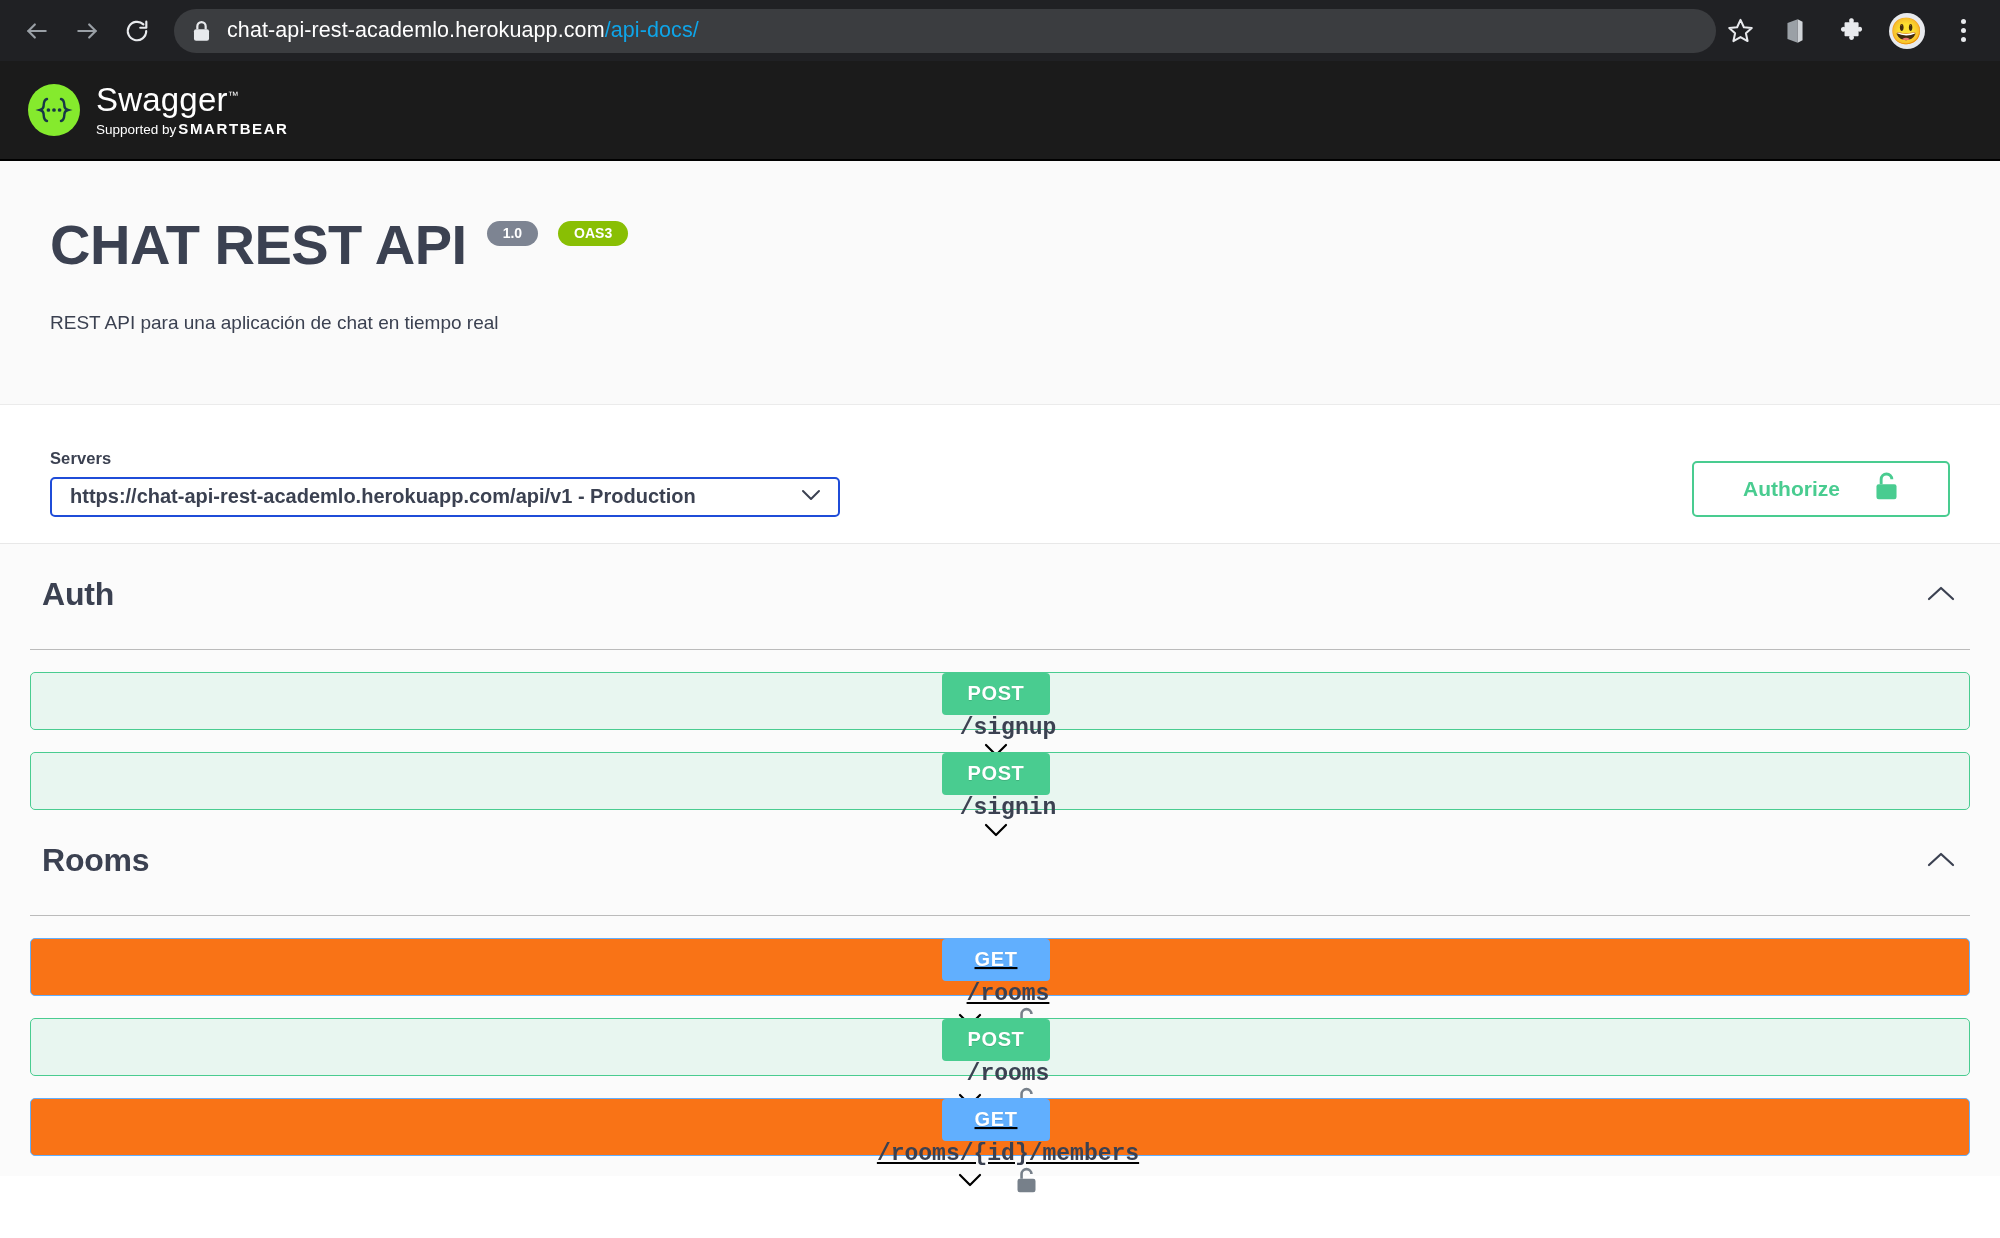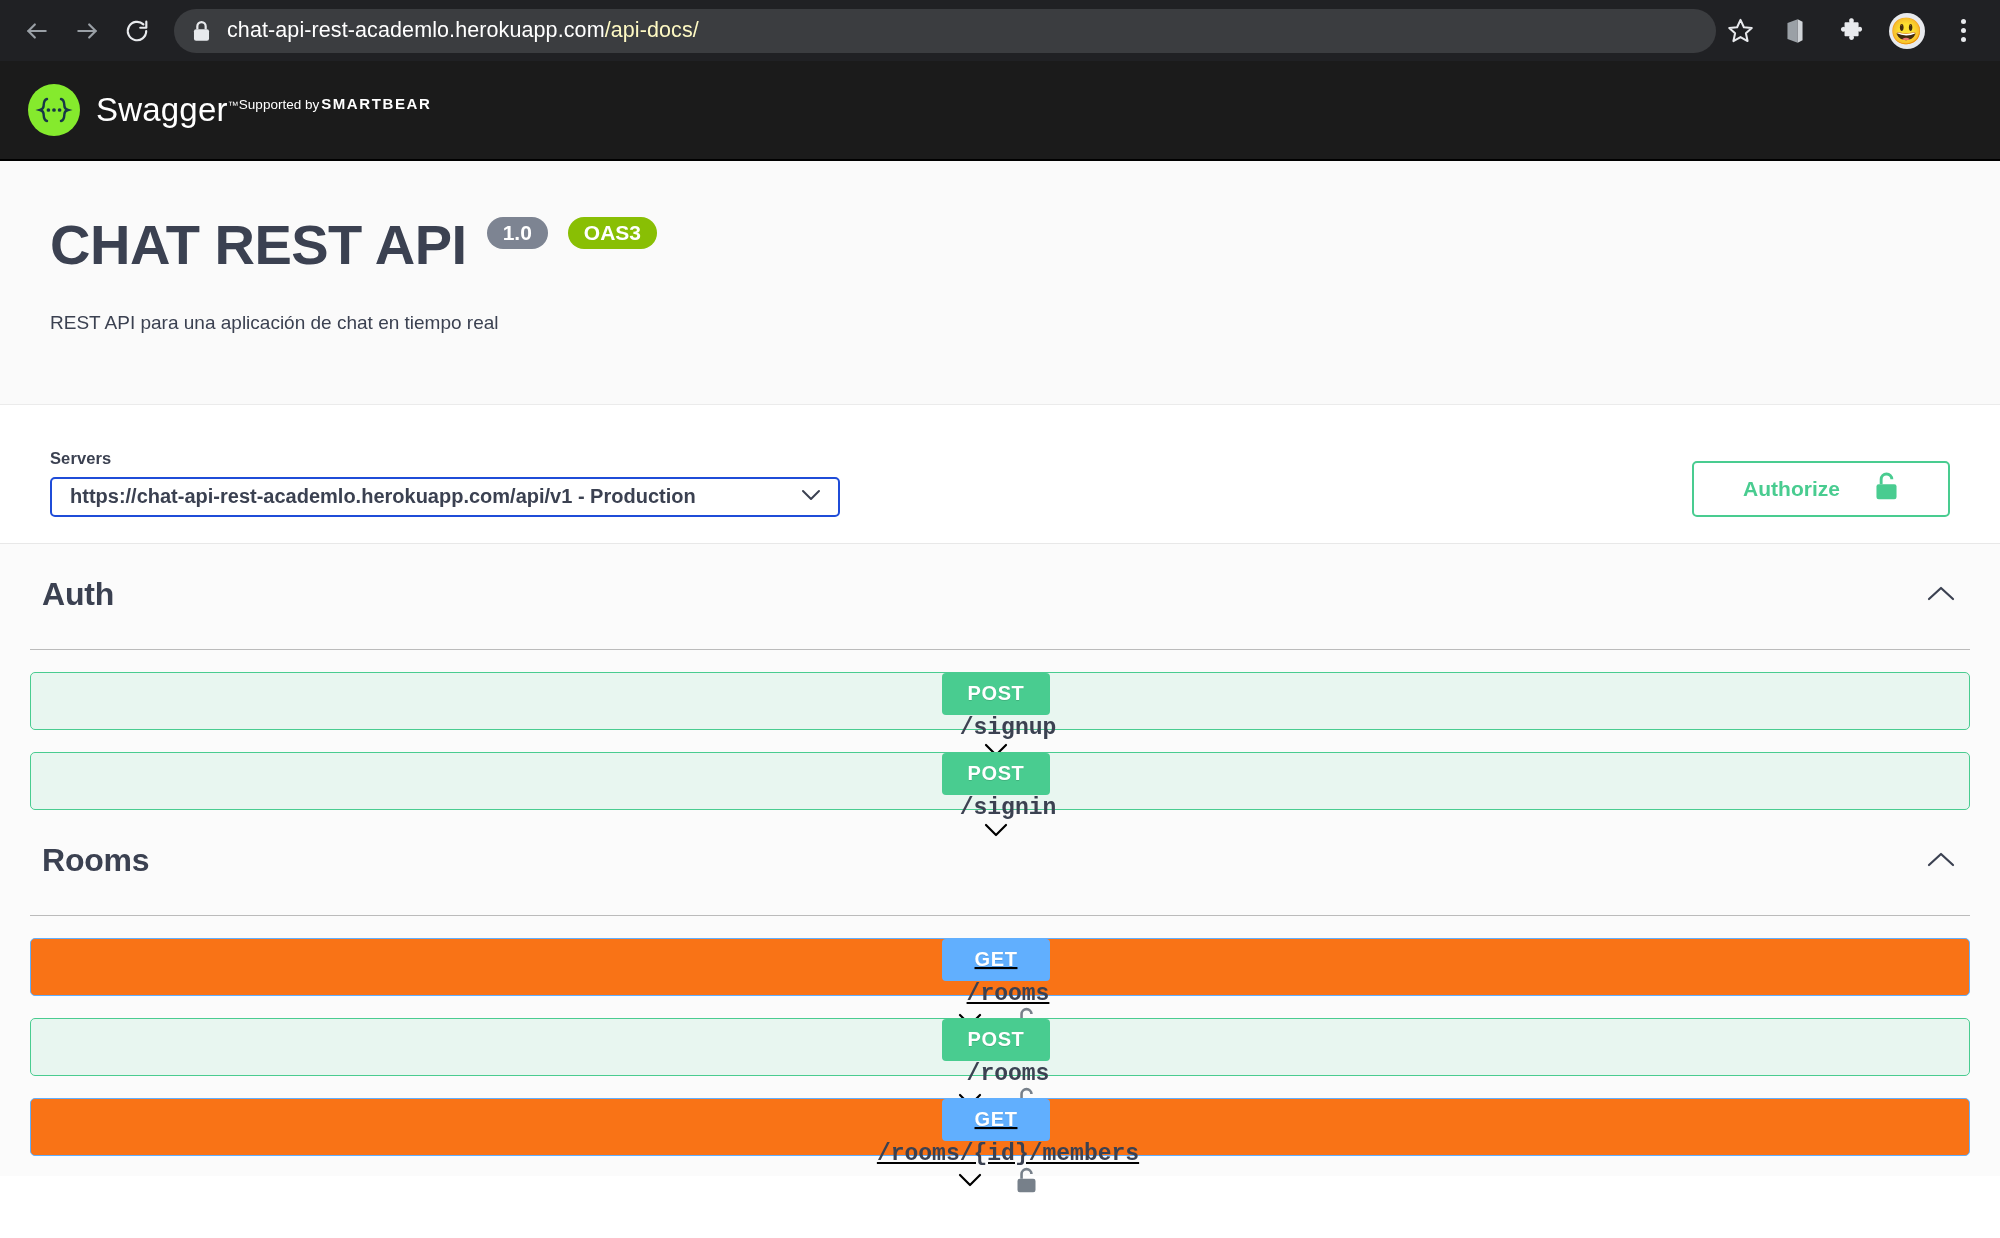--- a/index.html
+++ b/index.html
@@ -41,21 +41,21 @@
   }
   .lock-ico { flex: 0 0 auto; margin-right: 16px; display:flex; }
   .url-text {
     color: #ffffff;
     font-size: 21.5px;
     letter-spacing: .1px;
     white-space: nowrap;
     overflow: hidden;
     text-overflow: ellipsis;
   }
-  .url-text .url-path { color: #fef9c3; }
+  .url-text .url-path { color: #0ea5e9; }
   .star-btn {
     width: 44px; height: 44px; flex: 0 0 auto;
     display:flex; align-items:center; justify-content:center;
     margin-left: -6px;
   }
   .chrome-icon {
     width: 46px; height: 46px; flex: 0 0 auto;
     display: flex; align-items: center; justify-content: center;
     margin-left: 6px;
   }
@@ -76,21 +76,21 @@
     align-items: center;
     padding-left: 28px;
     border-bottom: 2px solid #000;
   }
   .logo-wrap { display: flex; align-items: center; gap: 16px; }
   .logo-circle {
     width: 52px; height: 52px; border-radius: 50%;
     background: #85ea2d;
     display: flex; align-items: center; justify-content: center;
   }
-  .logo-text-wrap { display: flex; flex-direction: row; justify-content: center; }
+  .logo-text-wrap { display: flex; flex-direction: column; justify-content: center; }
   .logo-word {
     color: #ffffff;
     font-size: 33px;
     font-weight: 400;
     line-height: 1.05;
     letter-spacing: .2px;
   }
   .logo-word sup { font-size: 11px; vertical-align: super; }
   .logo-sub {
     display: flex; align-items: baseline; gap: 2px;
@@ -114,21 +114,21 @@
     font-size: 56px;
     font-weight: 700;
     color: #3b4151;
     letter-spacing: -.5px;
     line-height: 1;
   }
   .badge {
     display: inline-flex; align-items: center; justify-content: center;
     border-radius: 57px;
     color: #ffffff;
-    font-size: 21px;
+    font-size: 14px;
     font-weight: 700;
     padding: 5px 16px 6px;
     line-height: 1;
     margin-left: 12px;
     position: relative;
     top: -12px;
   }
   .badge-version { background: #7d8492; }
   .badge-oas { background: #89bf04; }
   .api-desc {

